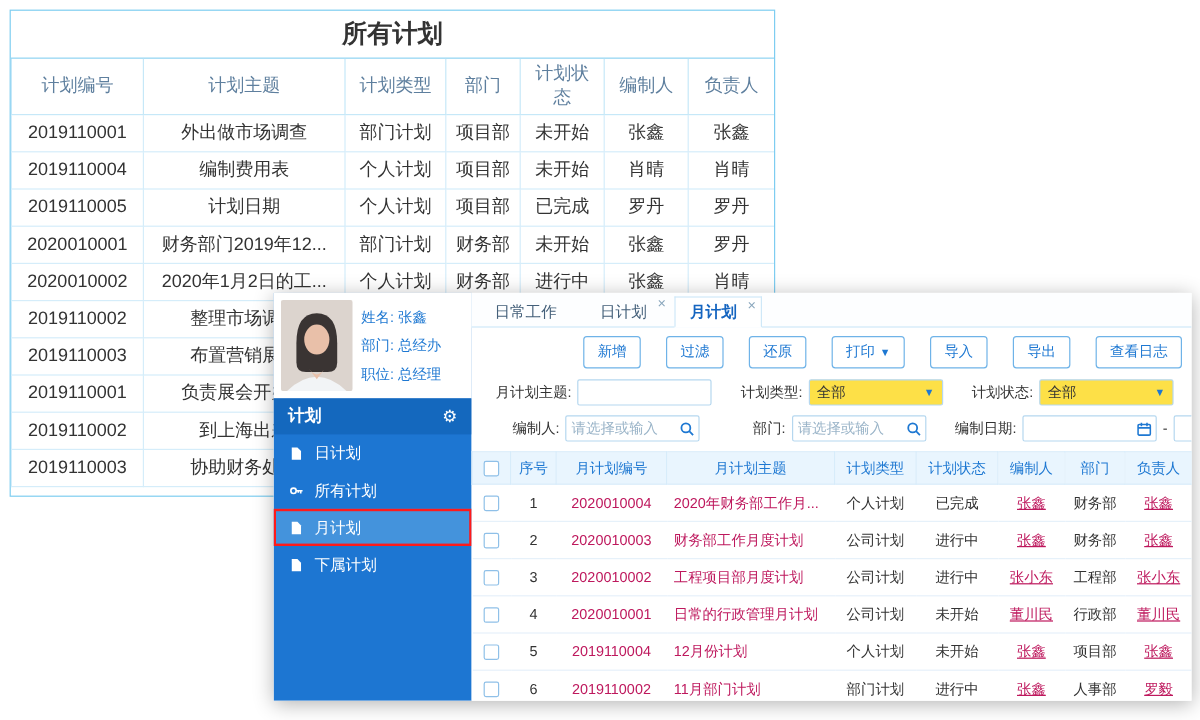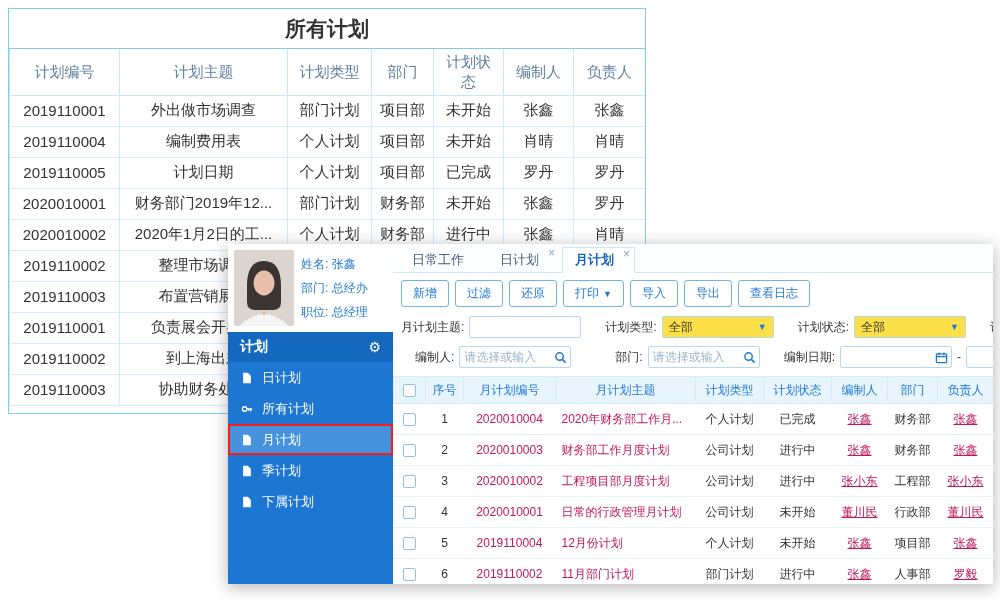--- a/index.html
+++ b/index.html
@@ -28,25 +28,25 @@
   .side-item.active{background:#4493dc;outline:2px solid #ff1a1a;outline-offset:-2px;}
   .side-icon{width:12px;height:12px;display:inline-flex;}
 
   
   .content{flex:1;display:flex;flex-direction:column;min-width:0;background:#fff;}
   .tabbar{height:29px;display:flex;align-items:flex-end;background:#fdfeff;border-bottom:1px solid #cfe8f8;padding-left:6px;gap:2px;flex:0 0 29px;}
   .tab{height:26px;padding:0 20px 0 12px;display:flex;align-items:center;font-size:13px;color:#44607a;position:relative;border:1px solid transparent;border-bottom:none;cursor:pointer;}
   .tab.active{background:#fff;border-color:#cfe8f8;border-bottom:1px solid #fff;margin-bottom:-1px;color:#1565c0;font-weight:bold;}
   .tab-close{position:absolute;top:0;right:4px;font-size:12px;color:#8aa7bd;line-height:12px;font-weight:normal;}
 
-  .toolbar{display:flex;gap:6px;padding:7px 8px 5px;align-items:center;flex:0 0 auto;}
+  .toolbar{display:flex;gap:21px;padding:7px 8px 5px;align-items:center;flex:0 0 auto;justify-content:flex-end;}
   .tbtn{background:#fff;border:1px solid #6fb3e8;color:#1e78d2;font-size:12px;padding:4px 11px;border-radius:3px;display:flex;align-items:center;gap:4px;font-family:inherit;cursor:pointer;white-space:nowrap;}
   .caret{font-size:9px;color:#1e78d2;}
 
-  .filters{padding:4px 8px 8px;display:flex;flex-direction:column;gap:8px;font-size:12px;color:#333;overflow:hidden;flex:0 0 auto;}
+  .filters{padding:4px 8px 8px;display:flex;flex-direction:column;gap:8px;font-size:12px;color:#333;overflow:hidden;flex:0 0 auto;margin-left:12px;}
   .frow{display:flex;align-items:center;gap:4px;white-space:nowrap;flex-wrap:nowrap;}
   .fgroup{display:flex;align-items:center;gap:5px;}
   .fgap{margin-left:20px;}
   .fgap2{margin-left:40px;}
   .finput{height:22px;border:1px solid #b5d7ef;border-radius:2px;width:112px;font-size:12px;padding:0 4px;color:#ec4899;font-family:inherit;background:#fff;}
   .finput::placeholder{color:#9ab4c8;}
   .iwrap{position:relative;display:inline-flex;align-items:center;}
   .iwrap .finput{padding-right:20px;}
   .in-icon{position:absolute;right:4px;width:13px;height:13px;display:inline-flex;pointer-events:auto;cursor:pointer;}
   .fselect{height:22px;border:1px solid #b5d7ef;border-radius:2px;width:112px;display:flex;align-items:center;justify-content:space-between;padding:0 6px;color:#333;background:#fde047;cursor:pointer;}
@@ -222,28 +222,20 @@
           </span>
           <span>所有计划</span>
         </div>
         <div class="side-item active">
           <span class="side-icon">
             <svg viewBox="0 0 14 14" width="12" height="12">
               <path d="M2.5 1h5.5l3.5 3.5V13h-9z" fill="#fff"></path>
             </svg>
           </span>
           <span>月计划</span>
-        </div>
-        <div class="side-item">
-          <span class="side-icon">
-            <svg viewBox="0 0 14 14" width="12" height="12">
-              <path d="M2.5 1h5.5l3.5 3.5V13h-9z" fill="#fff"></path>
-            </svg>
-          </span>
-          <span>季计划</span>
         </div>
         <div class="side-item">
           <span class="side-icon">
             <svg viewBox="0 0 14 14" width="12" height="12">
               <path d="M2.5 1h5.5l3.5 3.5V13h-9z" fill="#fff"></path>
             </svg>
           </span>
           <span>下属计划</span>
         </div>
       </nav>

